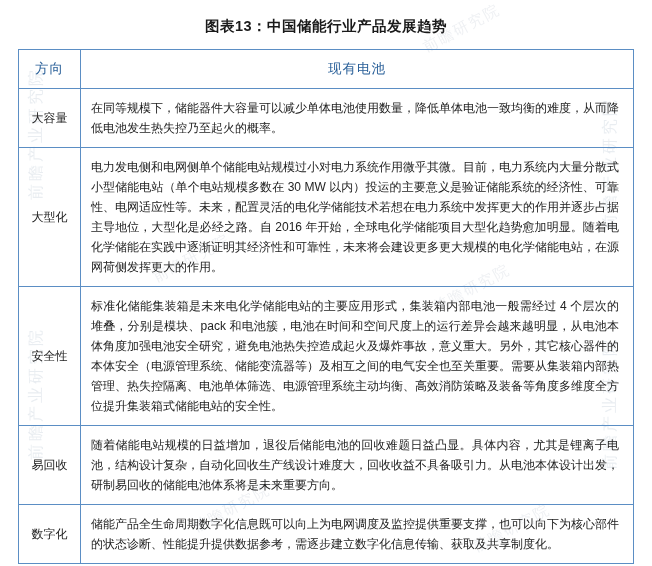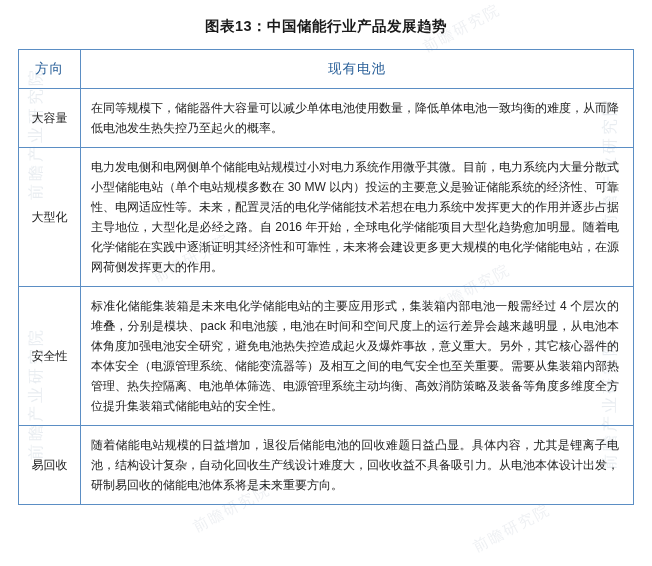--- a/index.html
+++ b/index.html
@@ -135,16 +135,20 @@
         <td class="content">电力发电侧和电网侧单个储能电站规模过小对电力系统作用微乎其微。目前，电力系统内大量分散式小型储能电站（单个电站规模多数在 30 MW 以内）投运的主要意义是验证储能系统的经济性、可靠性、电网适应性等。未来，配置灵活的电化学储能技术若想在电力系统中发挥更大的作用并逐步占据主导地位，大型化是必经之路。自 2016 年开始，全球电化学储能项目大型化趋势愈加明显。随着电化学储能在实践中逐渐证明其经济性和可靠性，未来将会建设更多更大规模的电化学储能电站，在源网荷侧发挥更大的作用。</td>
       </tr>
       <tr>
         <td class="dir">安全性</td>
         <td class="content">标准化储能集装箱是未来电化学储能电站的主要应用形式，集装箱内部电池一般需经过 4 个层次的堆叠，分别是模块、pack 和电池簇，电池在时间和空间尺度上的运行差异会越来越明显，从电池本体角度加强电池安全研究，避免电池热失控造成起火及爆炸事故，意义重大。另外，其它核心器件的本体安全（电源管理系统、储能变流器等）及相互之间的电气安全也至关重要。需要从集装箱内部热管理、热失控隔离、电池单体筛选、电源管理系统主动均衡、高效消防策略及装备等角度多维度全方位提升集装箱式储能电站的安全性。</td>
       </tr>
       <tr>
         <td class="dir">易回收</td>
         <td class="content">随着储能电站规模的日益增加，退役后储能电池的回收难题日益凸显。具体内容，尤其是锂离子电池，结构设计复杂，自动化回收生产线设计难度大，回收收益不具备吸引力。从电池本体设计出发，研制易回收的储能电池体系将是未来重要方向。</td>
       </tr>
+      <tr>
+        <td class="dir">数字化</td>
+        <td class="content">储能产品全生命周期数字化信息既可以向上为电网调度及监控提供重要支撑，也可以向下为核心部件的状态诊断、性能提升提供数据参考，需逐步建立数字化信息传输、获取及共享制度化。</td>
+      </tr>
     </tbody>
   </table>
 
 </div>
 
 </body></html>

